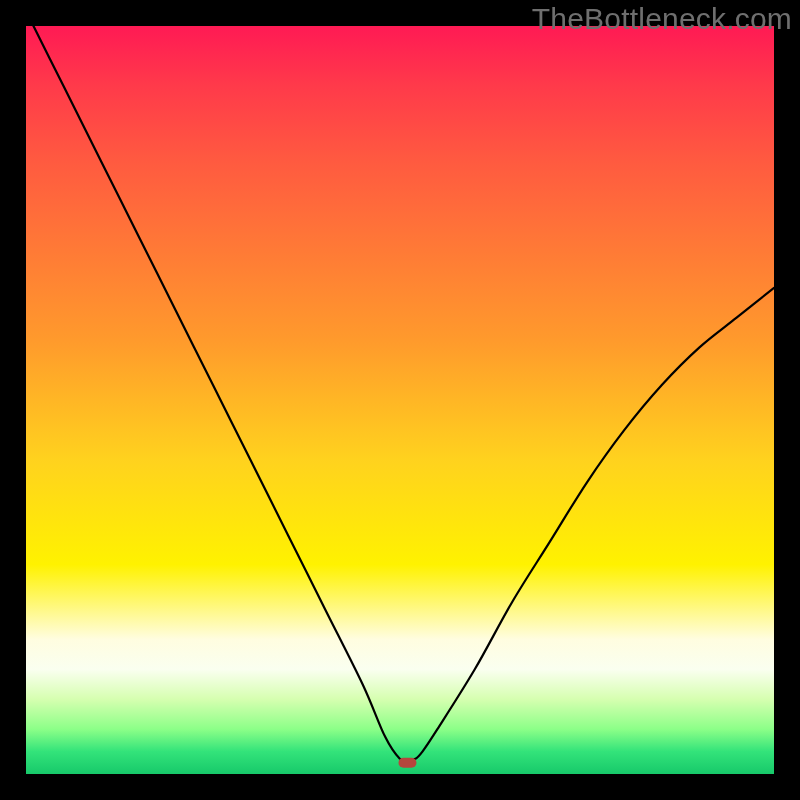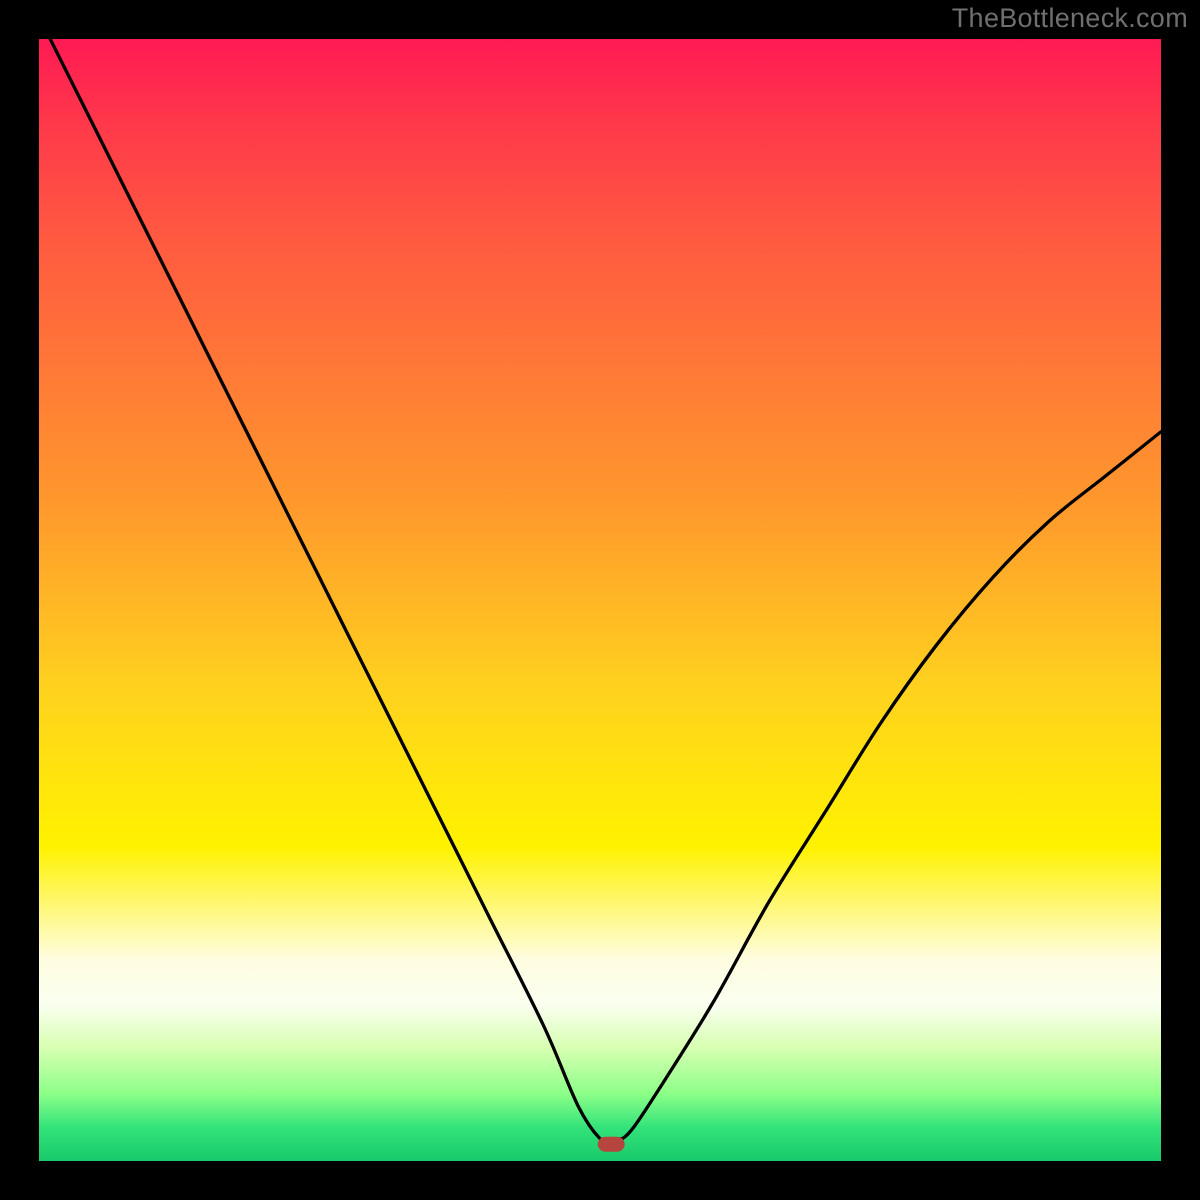--- a/index.html
+++ b/index.html
@@ -15,21 +15,21 @@
     position: relative;
     width: 800px;
     height: 800px;
     background: #000;
   }
   .watermark {
     position: absolute;
     top: 2px;
     right: 8px;
     color: #6f6f6f;
-    font-size: 18px;
+    font-size: 30px;
     letter-spacing: 0.2px;
     z-index: 30;
     user-select: none;
   }
   
   .plot {
     position: absolute;
     left: 26px;
     top: 26px;
     width: 748px;

